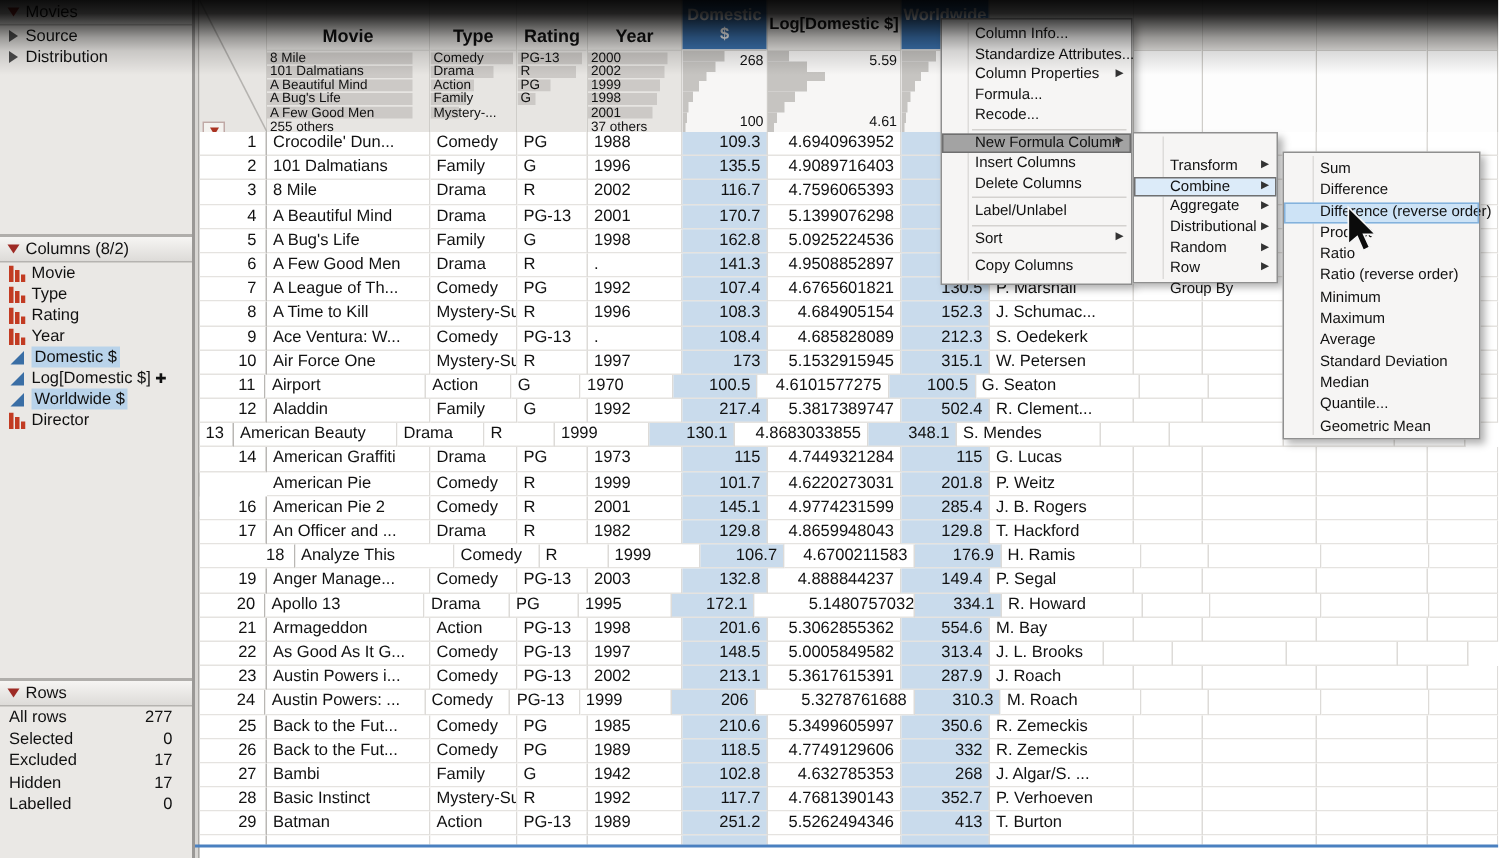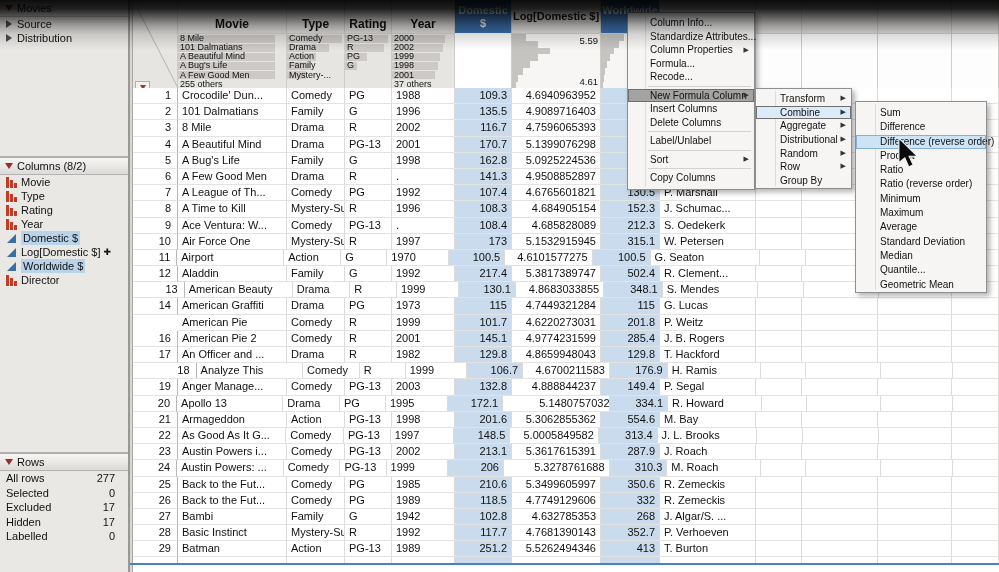--- a/index.html
+++ b/index.html
@@ -64,21 +64,21 @@
   .menu .gutter{position:absolute;top:2px;bottom:2px;width:1px;background:#dddcda;}
   .mi{position:relative;white-space:nowrap;box-sizing:border-box;}
   .mi .arrow{position:absolute;right:5px;top:50%;transform:translateY(-55%);font-size:7px;color:#333;}
   .msep{height:1px;background:#d4d2cf;margin:2px 3px 2px 20px;}
   .mi.hl1{background:#a3a3a3;outline:1px solid #6f6f6f;outline-offset:-1px;}
   .mi.hl2{background:#dcebf9;outline:1px solid #707070;outline-offset:-1px;}
   .mi.hl3{background:#cde3f6;outline:1px solid #84b2dc;outline-offset:-1px;}
   #menu-main{left:627px;top:12px;width:128px;height:178px;padding-top:3px;}
   #menu-main .mi{height:13.5px;line-height:13.5px;padding-left:22px;}
   #menu-main .gutter{left:17px;}
-  #menu-sub1{left:755px;top:88px;width:97px;height:101px;padding-top:3px;z-index:11;}
+  #menu-sub1{left:755px;top:88px;width:97px;height:101px;padding-top:15px;z-index:11;}
   #menu-sub1 .mi{height:13.7px;line-height:13.7px;padding-left:24px;}
   #menu-sub1 .gutter{left:19px;}
   #menu-sub2{left:855px;top:101px;width:132px;height:192px;padding-top:4px;z-index:12;}
   #menu-sub2 .mi{height:14.3px;line-height:14.3px;padding-left:24px;}
   #menu-sub2 .gutter{left:19px;}
 
   .cursor{position:absolute;left:896px;top:137px;z-index:40;}
   .overlay-top{position:absolute;left:0;top:0;width:999px;height:52px;z-index:60;pointer-events:none;
     background:linear-gradient(180deg,rgba(0,0,0,.95) 0,rgba(0,0,0,.86) 9px,rgba(0,0,0,.60) 17px,
                rgba(0,0,0,.34) 25px,rgba(0,0,0,.14) 34px,rgba(0,0,0,0) 50px);}
@@ -261,20 +261,32 @@
             <div class="sumrow"><div class="sumbar" style="width:78%"></div><span>1999</span></div>
             <div class="sumrow"><div class="sumbar" style="width:74%"></div><span>1998</span></div>
             <div class="sumrow"><div class="sumbar" style="width:70%"></div><span>2001</span></div>
             <div class="sumrow"><span>37 others</span></div>
           </div>
         </div>
         <div class="hcol" style="width: 57px;">
           <div class="h1 num selh">
             <span>Domestic</span>
             <span>$</span>
+          </div>
+          <div class="h2 hist">
+            <div class="hbar" style="width: 50%;"></div>
+            <div class="hbar" style="width: 40%;"></div>
+            <div class="hbar" style="width: 29%;"></div>
+            <div class="hbar" style="width: 19%;"></div>
+            <div class="hbar" style="width: 12%;"></div>
+            <div class="hbar" style="width: 8%;"></div>
+            <div class="hbar" style="width: 5%;"></div>
+            <div class="hbar" style="width: 4%;"></div>
+            <div class="hmax">268</div>
+            <div class="hmin">100</div>
           </div>
         </div>
         <div class="hcol" style="width: 89px;">
           <div class="h1 num">
             <span>Log[Domestic $]</span>
           </div>
           <div class="h2 hist">
             <div class="hbar" style="width: 16%;"></div>
             <div class="hbar" style="width: 30%;"></div>
             <div class="hbar" style="width: 43%;"></div>
@@ -501,21 +513,21 @@
           <div class="cell r sel" style="width: 57px;">217.4</div>
           <div class="cell r" style="width: 89px;">5.3817389747</div>
           <div class="cell r sel" style="width: 59px;">502.4</div>
           <div class="cell" style="width: 96px;">R. Clement...</div>
           <div class="cell" style="width: 46px;"></div>
           <div class="cell" style="width: 76px;"></div>
           <div class="cell" style="width: 74px;"></div>
           <div class="cell" style="width: 47px;"></div>
         </div>
         <div class="trow">
-          <div class="cell rn" style="width: 52px;">13</div>
+          <div class="cell rn" style="width: 23px;">13</div>
           <div class="cell" style="width: 109px;">American Beauty</div>
           <div class="cell" style="width: 58px;">Drama</div>
           <div class="cell" style="width: 47px;">R</div>
           <div class="cell" style="width: 63px;">1999</div>
           <div class="cell r sel" style="width: 57px;">130.1</div>
           <div class="cell r" style="width: 89px;">4.8683033855</div>
           <div class="cell r sel" style="width: 59px;">348.1</div>
           <div class="cell" style="width: 96px;">S. Mendes</div>
           <div class="cell" style="width: 46px;"></div>
           <div class="cell" style="width: 76px;"></div>
@@ -644,21 +656,21 @@
         </div>
         <div class="trow">
           <div class="cell rn" style="width: 45px;">22</div>
           <div class="cell" style="width: 109px;">As Good As It G...</div>
           <div class="cell" style="width: 58px;">Comedy</div>
           <div class="cell" style="width: 47px;">PG-13</div>
           <div class="cell" style="width: 63px;">1997</div>
           <div class="cell r sel" style="width: 57px;">148.5</div>
           <div class="cell r" style="width: 89px;">5.0005849582</div>
           <div class="cell r sel" style="width: 59px;">313.4</div>
-          <div class="cell" style="width: 100px;">J. L. Brooks</div>
+          <div class="cell" style="width: 76px;">J. L. Brooks</div>
           <div class="cell" style="width: 46px;"></div>
           <div class="cell" style="width: 76px;"></div>
           <div class="cell" style="width: 74px;"></div>
           <div class="cell" style="width: 47px;"></div>
         </div>
         <div class="trow">
           <div class="cell rn" style="width: 45px;">23</div>
           <div class="cell" style="width: 109px;">Austin Powers i...</div>
           <div class="cell" style="width: 58px;">Comedy</div>
           <div class="cell" style="width: 47px;">PG-13</div>

